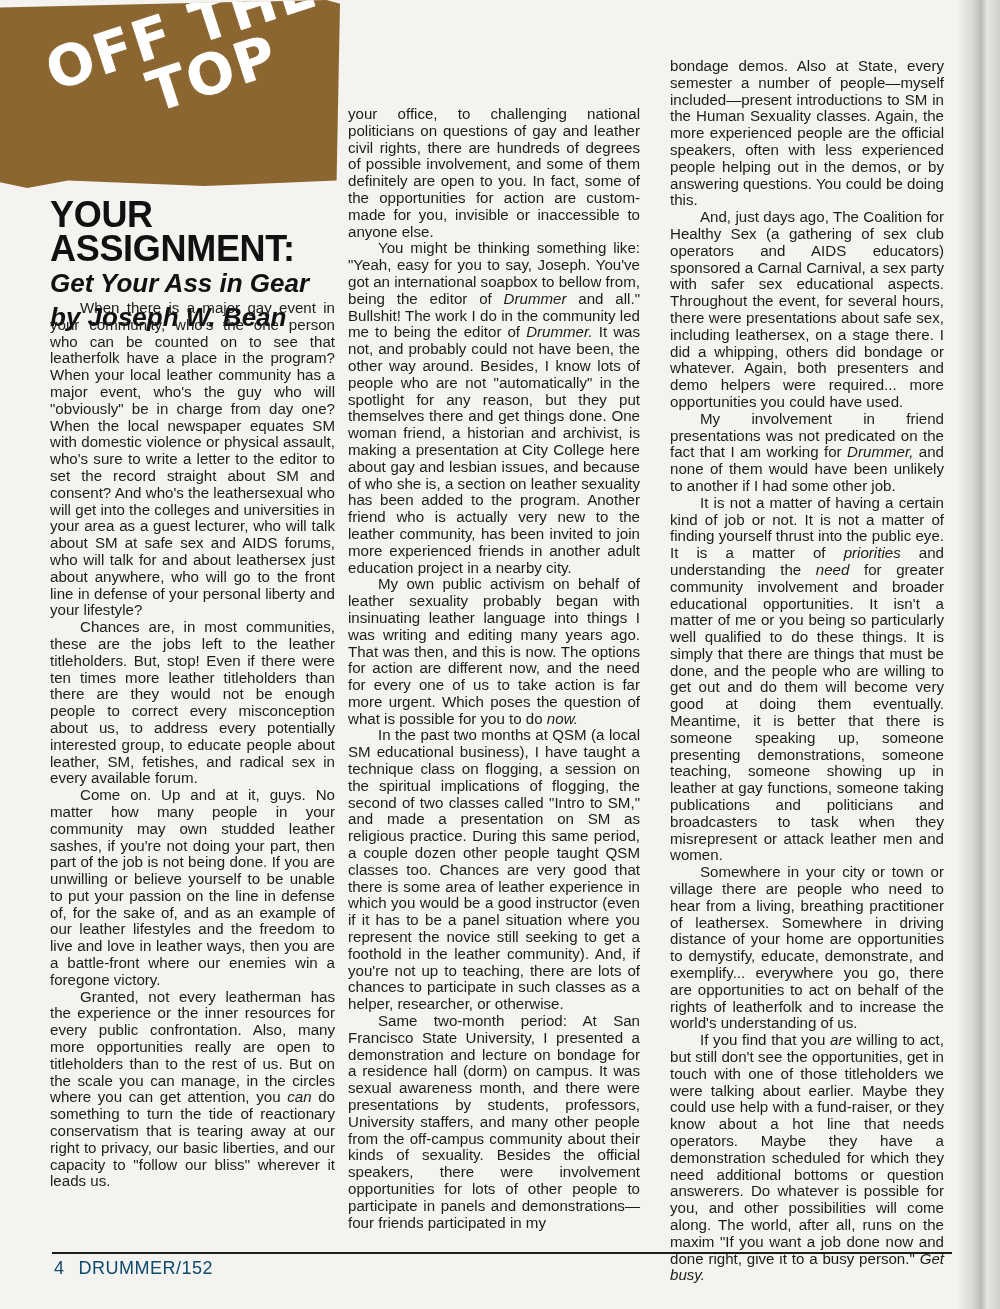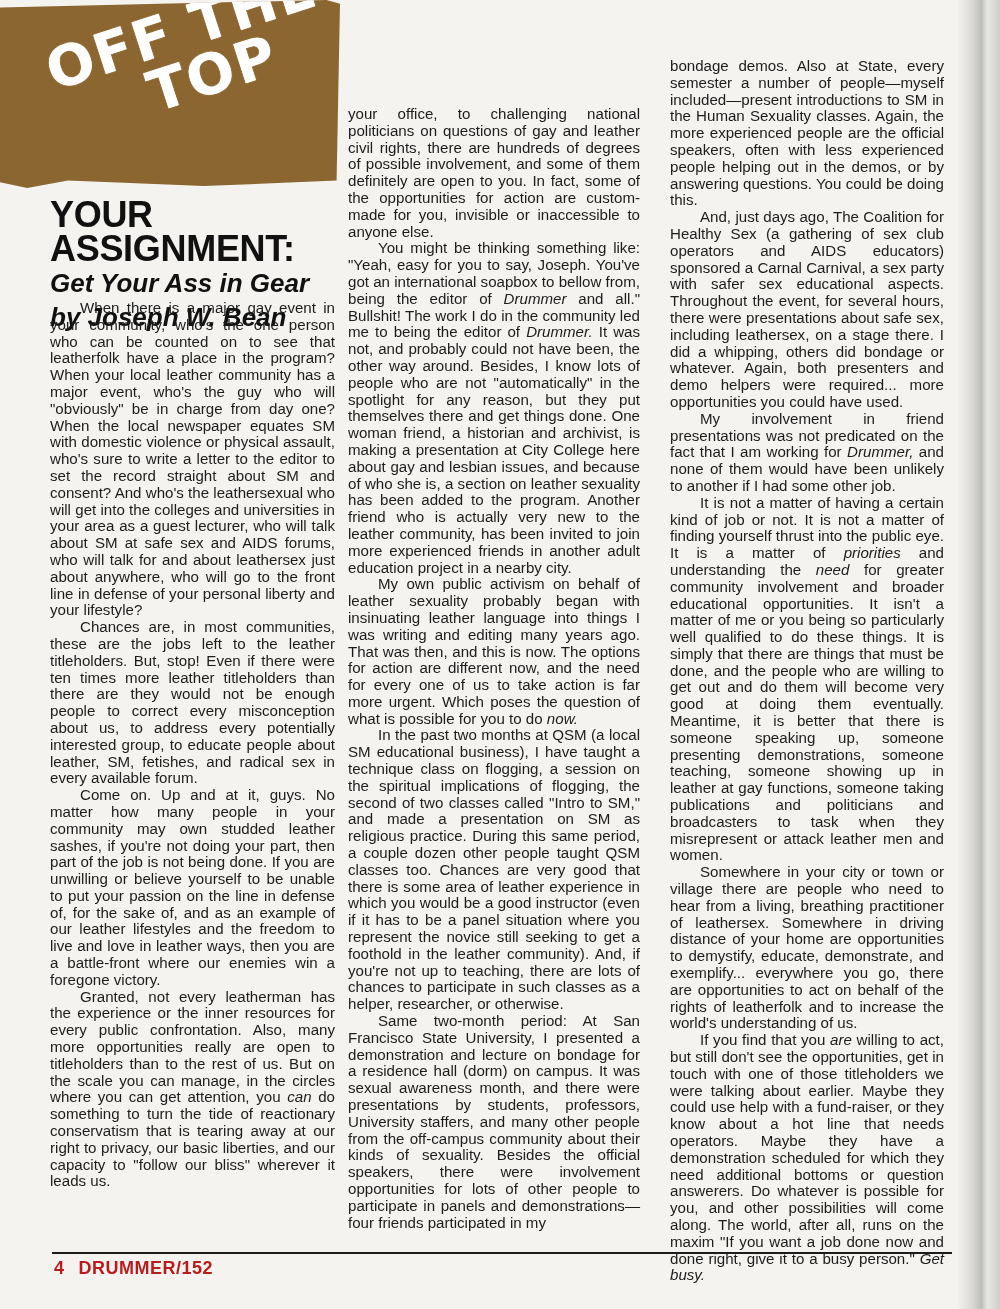--- a/index.html
+++ b/index.html
@@ -53,21 +53,21 @@
   .col p { margin: 0; text-indent: 30px; }
   .col p.noindent { text-indent: 0; }
   .col1 { left: 50px; top: 300px; width: 285px; }
   .col2 { left: 348px; top: 58px; width: 292px; margin-top: 48px; }
   .col3 { left: 670px; top: 58px; width: 274px; }
   .rule {
     position: absolute; left: 52px; top: 1252px; width: 900px; height: 2px; background: #1c1c1c;
   }
   .footer {
     position: absolute; left: 54px; top: 1258px;
-    font-weight: bold; font-size: 18px; letter-spacing: 0.5px; color: #b91c1c;
+    font-weight: normal; font-size: 18px; letter-spacing: 0.5px; color: #0c4a6e;
   }
   .footer .page-num { margin-right: 14px; }
   em { font-style: italic; }
 </style>
 </head>
 <body>
 
 <div class="page-edge"></div>
 
 <div class="banner">

